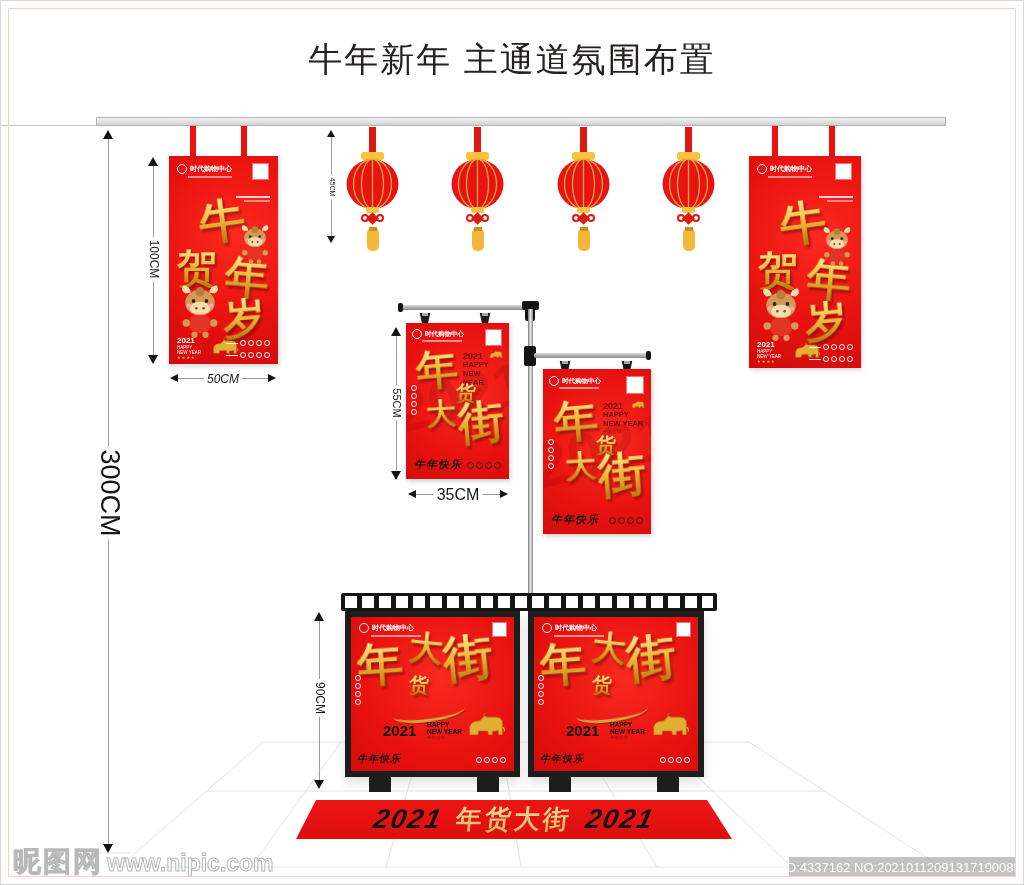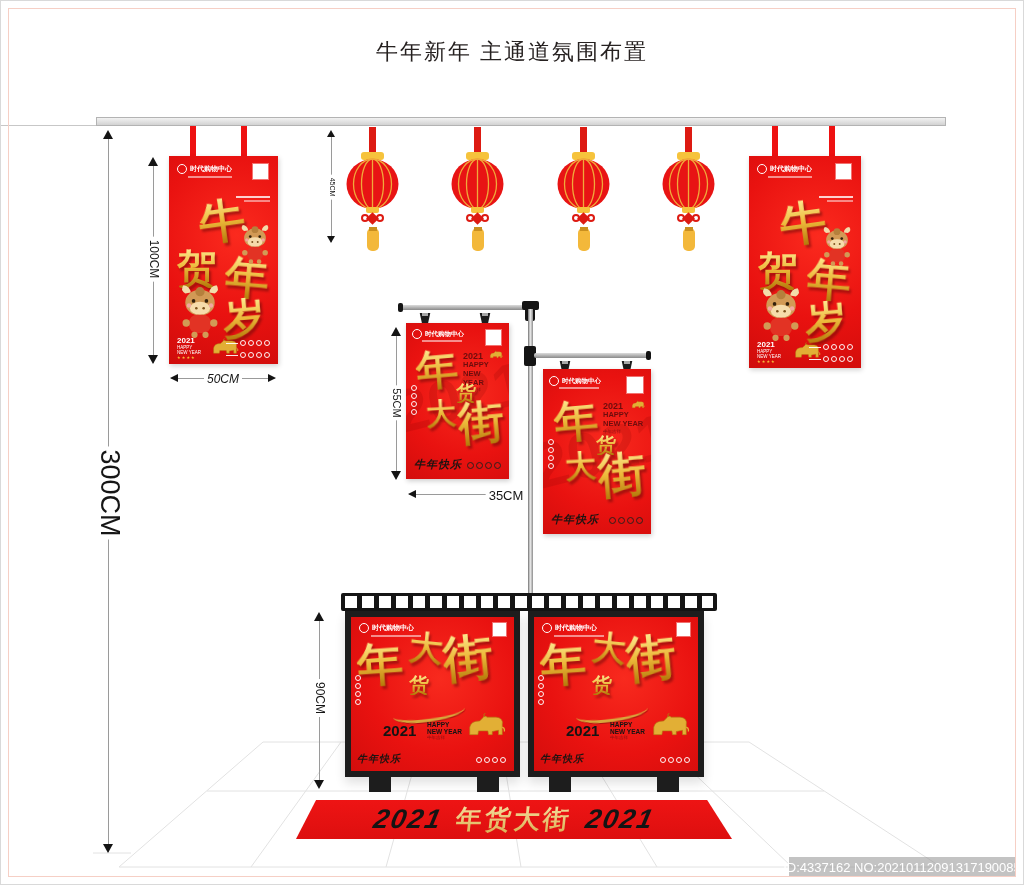--- a/index.html
+++ b/index.html
@@ -1,20 +1,20 @@
 <!DOCTYPE html>
 <html><head>
 <meta charset="utf-8">
 <style>
   html,body{margin:0;padding:0;background:#fff;}
   #stage{position:relative;width:1024px;height:885px;background:#fff;overflow:hidden;
          font-family:"Liberation Sans","DejaVu Sans",sans-serif;border:1px solid #d9d9d9;box-sizing:border-box;}
   .abs{position:absolute;}
   
-  .title{left:0;top:36px;width:100%;text-align:center;font-size:22px;letter-spacing:2px;
+  .title{left:0;top:36px;width:100%;text-align:center;font-size:34px;letter-spacing:2px;
          color:#262120;font-weight:500;}
   
   .rail{left:95px;top:116px;width:850px;height:9px;background:linear-gradient(180deg,#f2f2f2,#d2d2d2);
         border:1px solid #b3b3b3;box-sizing:border-box;}
   .rail-line{left:0;top:124px;width:945px;height:1px;background:#c7c7c7;}
   
   .dl{background:#9a9a9a;}
   .arr{width:0;height:0;}
   .arr.up{border-left:5px solid transparent;border-right:5px solid transparent;border-bottom:9px solid #141414;}
   .arr.dn{border-left:5px solid transparent;border-right:5px solid transparent;border-top:9px solid #141414;}
@@ -331,21 +331,21 @@
   <div class="abs z3">
     <div class="abs dl" style="left:395px;top:328px;width:1px;height:150px;"></div>
     <div class="abs arr up" style="left:390px;top:326px;"></div>
     <div class="abs arr dn" style="left:390px;top:470px;"></div>
     <div class="abs dlabel rot" style="left:396px;top:402px;font-size:11px;">55CM</div>
   </div>
   <div class="abs z3">
     <div class="abs dl" style="left:408px;top:493px;width:98px;height:1px;"></div>
     <div class="abs arr lf" style="left:407px;top:489px;"></div>
     <div class="abs arr rt" style="left:499px;top:489px;"></div>
-    <div class="abs dlabel ctr" style="left:457px;top:494px;font-size:13px;margin-left:48px;">35CM</div>
+    <div class="abs dlabel ctr" style="left:457px;top:494px;font-size:16px;">35CM</div>
   </div>
 
   <div class="abs flagpanel z4" style="left:542px;top:368px;width:108px;height:165px;">
     <div class="abs ghost" style="left:-12px;top:50px;font-size:64px;">2021</div>
     <div class="abs logo" style="left:6px;top:7px;font-size:6.5px;">
       <span class="ring"></span>
       <span>时代购物中心</span>
     </div>
     <div class="abs tinybar" style="left:16px;top:18px;width:40px;opacity:.65;"></div>
     <div class="abs sq" style="right:8px;top:8px;width:16px;height:16px;"></div>
@@ -468,16 +468,20 @@
     <div class="abs arr dn" style="left:313px;top:779px;"></div>
     <div class="abs dlabel rot" style="left:319px;top:697px;font-size:12px;">90CM</div>
   </div>
 
   <div class="abs mat z2">
     <span class="yr">2021</span>
     <span class="gd">年货大街</span>
     <span class="yr">2021</span>
   </div>
 
+  <div class="abs wm-left z9">
+    <span class="s1">昵图网</span>
+    <span class="s2">www.nipic.com</span>
+  </div>
   <div class="abs wm-band z9">ID:4337162 NO:20210112091317190085</div>
 
   <div class="abs pinkframe"></div>
 </div>
 
 </body></html>

